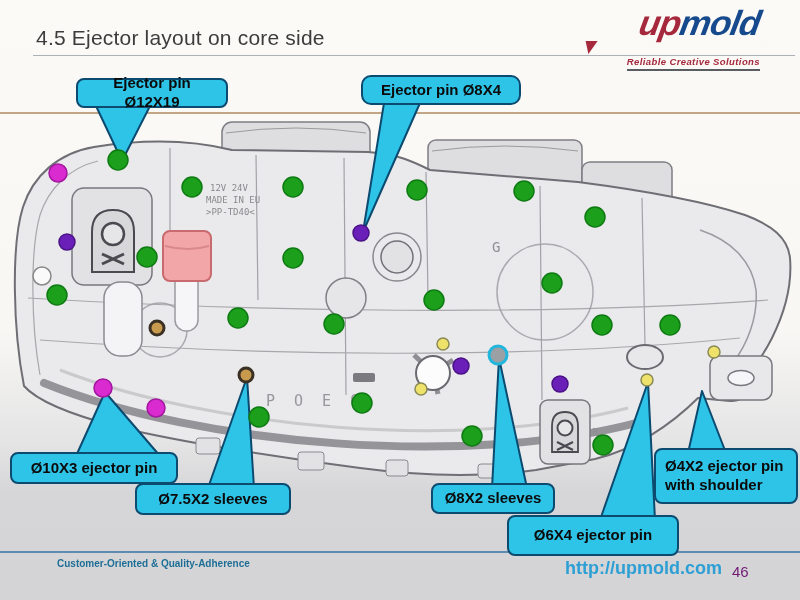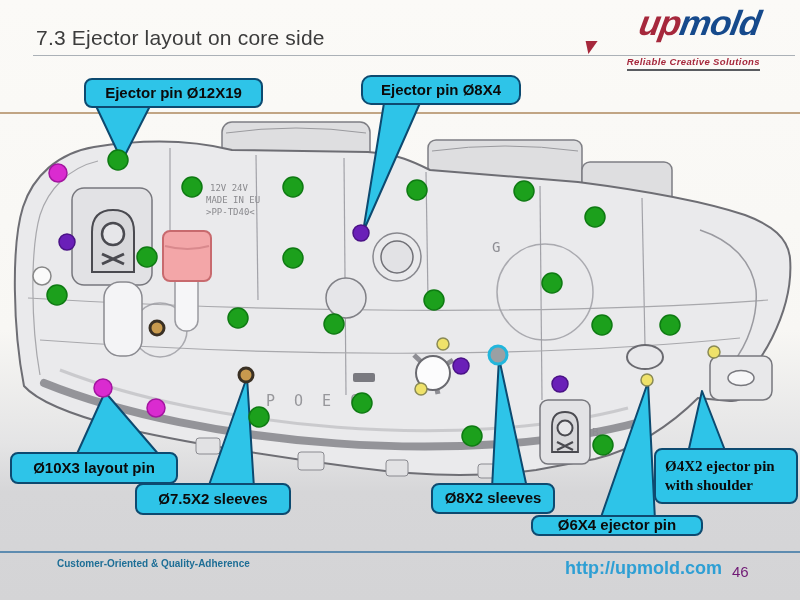--- a/index.html
+++ b/index.html
@@ -28,39 +28,39 @@
     letter-spacing:0.4px;}
 
   
   .diagram{left:0;top:0;width:800px;height:600px;z-index:1;}
 
   
   .callout{position:absolute;background:#2EC4E8;border:2px solid #0D4A70;border-radius:8px;
     font-size:15px;font-weight:bold;color:#0B0B0B;display:flex;align-items:center;
     justify-content:center;text-align:center;z-index:5;box-sizing:border-box;
     padding:2px 6px;line-height:1.25;}
-  .c1{left:84px;top:78px;width:179px;height:30px;}
+  .c1{left:76px;top:78px;width:152px;height:30px;}
   .c2{left:361px;top:75px;width:160px;height:30px;border-radius:10px;}
   .c3{left:10px;top:452px;width:168px;height:32px;}
   .c4{left:135px;top:483px;width:156px;height:32px;}
   .c5{left:431px;top:483px;width:124px;height:31px;}
-  .c6{left:507px;top:515px;width:172px;height:21px;margin-left:24px;}
-  .c7{left:654px;top:448px;width:144px;height:56px;justify-content:flex-start;text-align:left;padding-left:9px;font-family:Liberation Serif, serif;}
+  .c6{left:507px;top:515px;width:172px;height:41px;}
+  .c7{left:654px;top:448px;width:144px;height:56px;justify-content:flex-start;text-align:left;padding-left:9px;}
 
   
   .footer-rule{left:0;top:551px;width:800px;height:2px;background:#5E8CB0;z-index:4;}
   .footer-slogan{left:57px;top:558px;font-size:10px;font-weight:bold;color:#1D6E96;z-index:4;}
   .footer-url{left:565px;top:558px;font-size:18px;font-weight:bold;color:#2E9FD4;
     text-decoration:none;z-index:4;}
   .page-num{left:732px;top:563px;font-size:15px;color:#701a75;z-index:4;}
 </style>
 </head>
 <body>
 
-<div class="abs slide-title">7.3 Ejector layout on core side</div>
+<div class="abs slide-title">4.5 Ejector layout on core side</div>
 <div class="abs title-rule"></div>
 <div class="abs top-sep"></div>
 
 <div class="abs logo">
   <div class="logo-brand"><span class="up">up</span><span class="mold">mold</span></div>
   <div class="abs logo-tri"></div>
   <div class="logo-tagline">Reliable Creative Solutions</div>
 </div>
 
 <svg class="abs diagram" viewBox="0 0 800 600" xmlns="http://www.w3.org/2000/svg">
@@ -189,21 +189,21 @@
       <circle cx="714" cy="352" r="6" fill="#EFE26A" stroke="#8A8A55" stroke-width="1.5"></circle>
       <circle cx="42" cy="276" r="9" fill="#FAFAFA" stroke="#888888" stroke-width="1.5"></circle>
       <circle cx="157" cy="328" r="7" fill="#C89A4E" stroke="#3A3024" stroke-width="3"></circle>
       <circle cx="246" cy="375" r="7" fill="#C89A4E" stroke="#3A3024" stroke-width="3"></circle>
       <circle cx="498" cy="355" r="9" fill="#9AA0A4" stroke="#22B6DC" stroke-width="3"></circle>
     </g>
 </svg>
 
 <div class="callout c1">Ejector pin Ø12X19</div>
 <div class="callout c2">Ejector pin Ø8X4</div>
-<div class="callout c3">Ø10X3 layout pin</div>
+<div class="callout c3">Ø10X3 ejector pin</div>
 <div class="callout c4">Ø7.5X2 sleeves</div>
 <div class="callout c5">Ø8X2 sleeves</div>
 <div class="callout c6">Ø6X4 ejector pin</div>
 <div class="callout c7">Ø4X2 ejector pin with shoulder</div>
 
 <div class="abs footer-rule"></div>
 <div class="abs footer-slogan">Customer-Oriented &amp; Quality-Adherence</div>
 <a class="abs footer-url" href="#">http://upmold.com</a>
 <div class="abs page-num">46</div>
 

